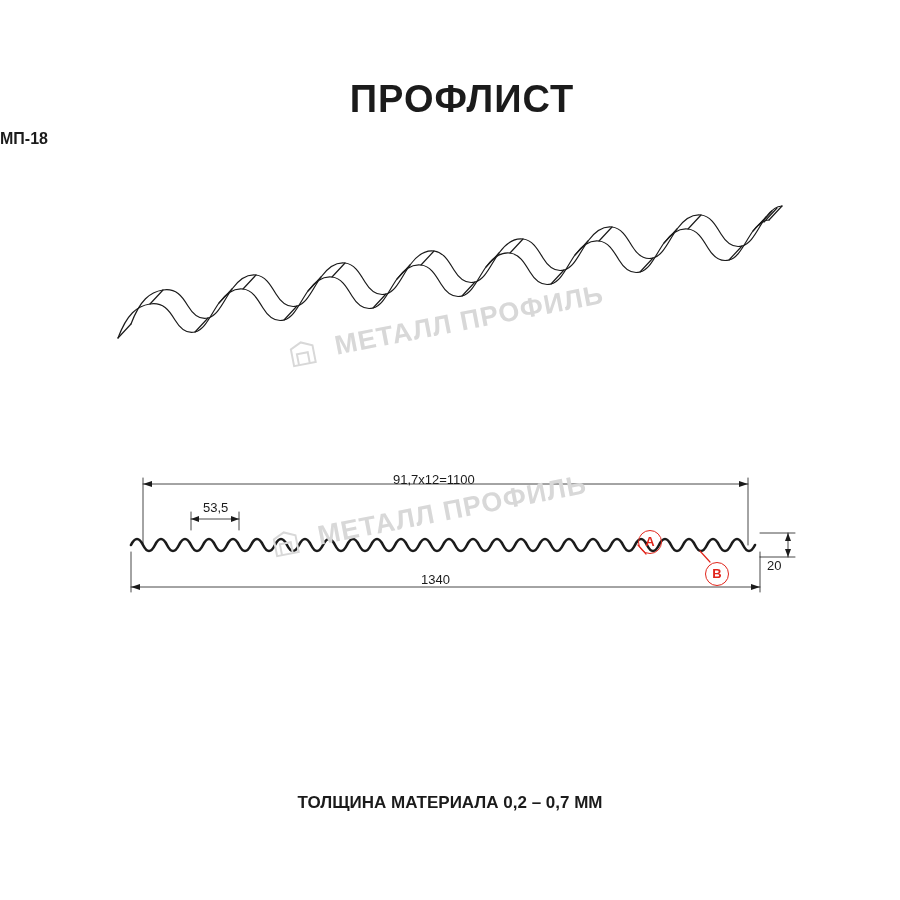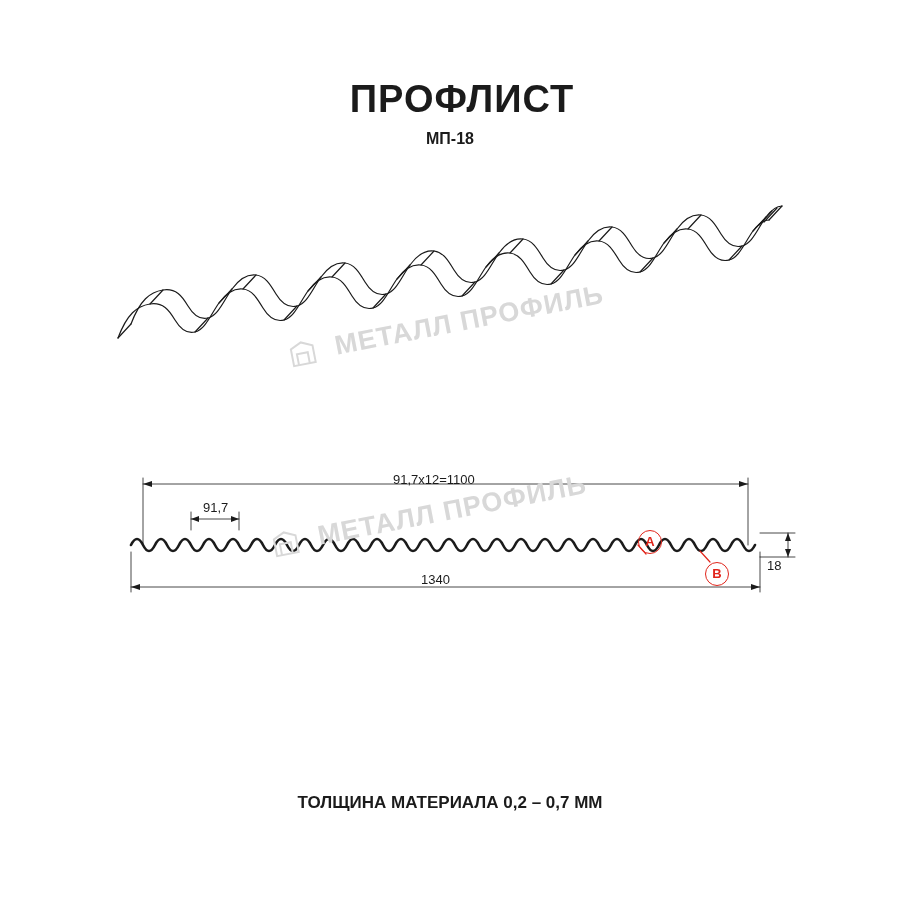--- a/index.html
+++ b/index.html
@@ -30,21 +30,20 @@
     font-size: 38px;
     font-weight: bold;
     letter-spacing: 1px;
     color: #1b1b1b;
   }
   .subtitle {
     position: absolute;
     left: 0;
     top: 130px;
     width: 900px;
-    text-align: center;
     font-size: 16px;
     font-weight: bold;
     color: #1b1b1b;
   }
   .footnote {
     position: absolute;
     left: 0;
     top: 793px;
     width: 900px;
     text-align: center;
@@ -255,23 +254,23 @@
       <path stroke="#e1251b" stroke-width="1.2" d="M646,554 L638,545"></path>
       <path stroke="#e1251b" stroke-width="1.2" d="M710,562 L700,551"></path>
     </g>
   </g>
 </svg>
 
 <div class="title">ПРОФЛИСТ</div>
 <div class="subtitle">МП-18</div>
 
 <div class="dim-label" id="lbl-pitch-total">91,7x12=1100</div>
-<div class="dim-label" id="lbl-pitch">91,7</div>
+<div class="dim-label" id="lbl-pitch">53,5</div>
 <div class="dim-label" id="lbl-width">1340</div>
-<div class="dim-label" id="lbl-height">18</div>
+<div class="dim-label" id="lbl-height">20</div>
 
 <div class="callout" id="callout-a">A</div>
 <div class="callout" id="callout-b">B</div>
 
 <div class="wm" id="wm-1">
   <svg class="wm-mark" viewBox="0 0 38 26">
     <path d="M2,24 L2,7 L13,2 L24,7 L24,24 Z" fill="none" stroke="#d8d8d8" stroke-width="2"></path>
     <path d="M7,24 L7,13 L18,13 L18,24" fill="none" stroke="#d8d8d8" stroke-width="2"></path>
   </svg><span>МЕТАЛЛ ПРОФИЛЬ</span>
 </div>

